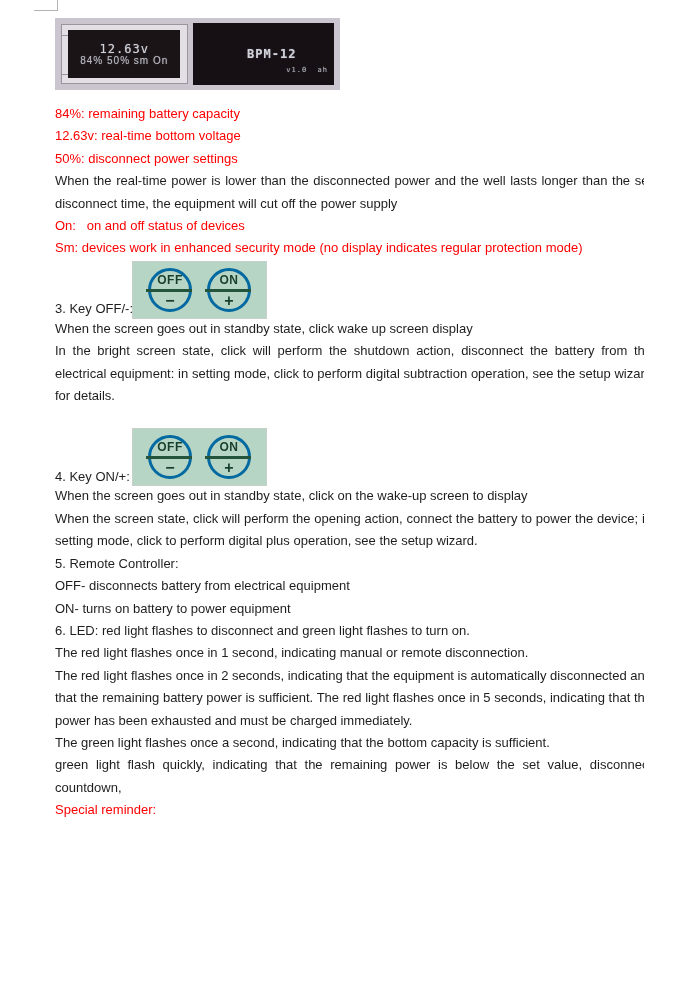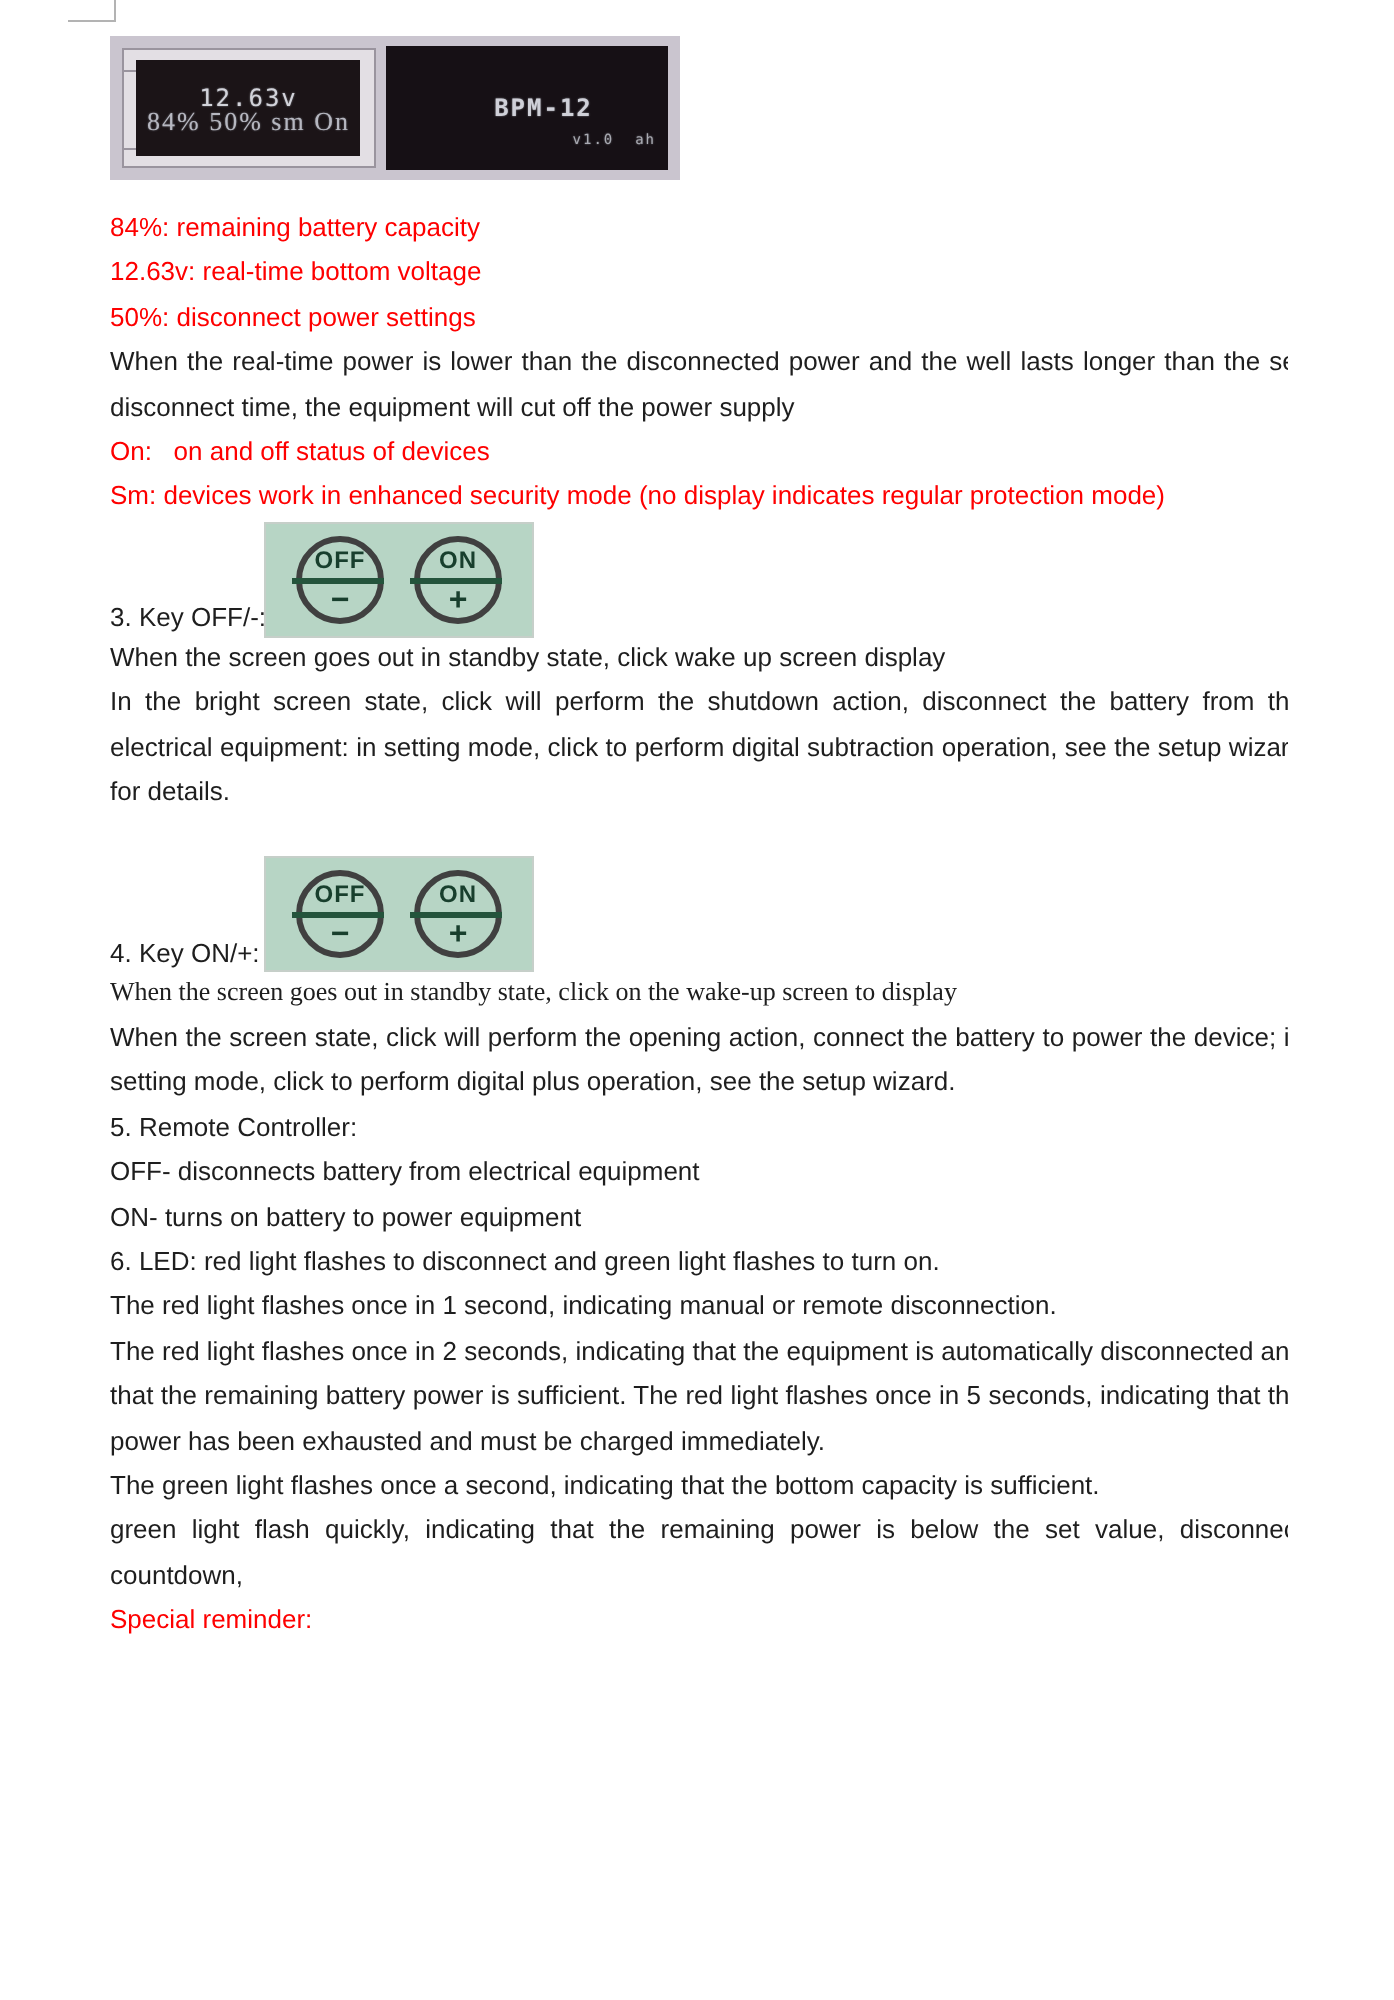--- a/index.html
+++ b/index.html
@@ -59,22 +59,22 @@
     z-index:1;
   }
   .voltage {
     color:#d2d3da;
     font-family:"DejaVu Sans Mono", monospace;
     font-size:12px; line-height:14px; letter-spacing:1px;
     text-shadow:0 0 1px #8e8f96;
   }
   .status {
     color:#b6b7c0;
-    font-family:Liberation Serif, serif;
-    font-size:13px; line-height:10px; letter-spacing:1px;
+    font-family:Liberation Sans, sans-serif;
+    font-size:10px; line-height:10px; letter-spacing:1px;
     text-shadow:0 0 1px #74757c;
     white-space:pre;
   }
   .panel-right {
     position:relative;
     width:130px; height:62px;
     background:#161015;
     display:flex; align-items:center; justify-content:center;padding-left:17px;
   }
   .model {
@@ -88,21 +88,21 @@
     color:#a9aab2;
     font-family:"DejaVu Sans Mono", monospace;
     font-size:7px; letter-spacing:1px;
     text-shadow:0 0 1px #74757c;
     white-space:pre;
   }
 
   
   .ann-block { margin-top:13px; }
   .gap30 { margin-top:30px; }
-  .gap29 { margin-top:29px;font-family:Liberation Serif, serif; }
+  .gap29 { margin-top:29px; }
   .gap23 { margin-top:23px; }
   .gap22 { margin-top:22px; }
 
   
   .keyrow {
     display:flex; align-items:flex-end;
     height:58px;
   }
   .keyrow-2 { margin-top:20px; }
   .keylabel {
@@ -113,21 +113,21 @@
   .keypad {
     margin:0;
     width:133px; height:56px;
     background:#b7d5c5;
     box-shadow:0 0 0 1px #c6cfc9;
     display:flex; align-items:center; justify-content:space-evenly;
   }
   .key {
     position:relative;
     width:44px; height:44px;
-    border:3px solid #404040;
+    border:3px solid #0369a1;
     border-radius:50%;
     box-sizing:border-box;
   }
   .key::after {
     content:"";
     position:absolute; left:-5px; right:-3px; top:50%;
     height:3px; margin-top:-1px;
     background:#24543c;
   }
   .key-top {

